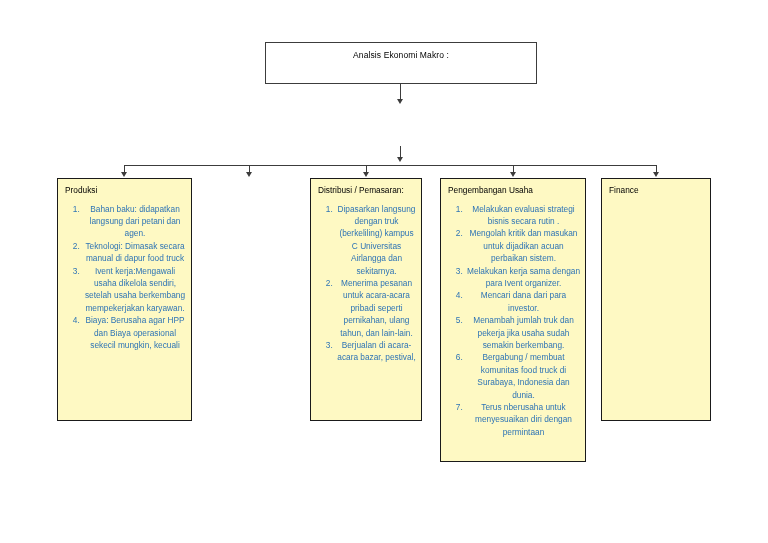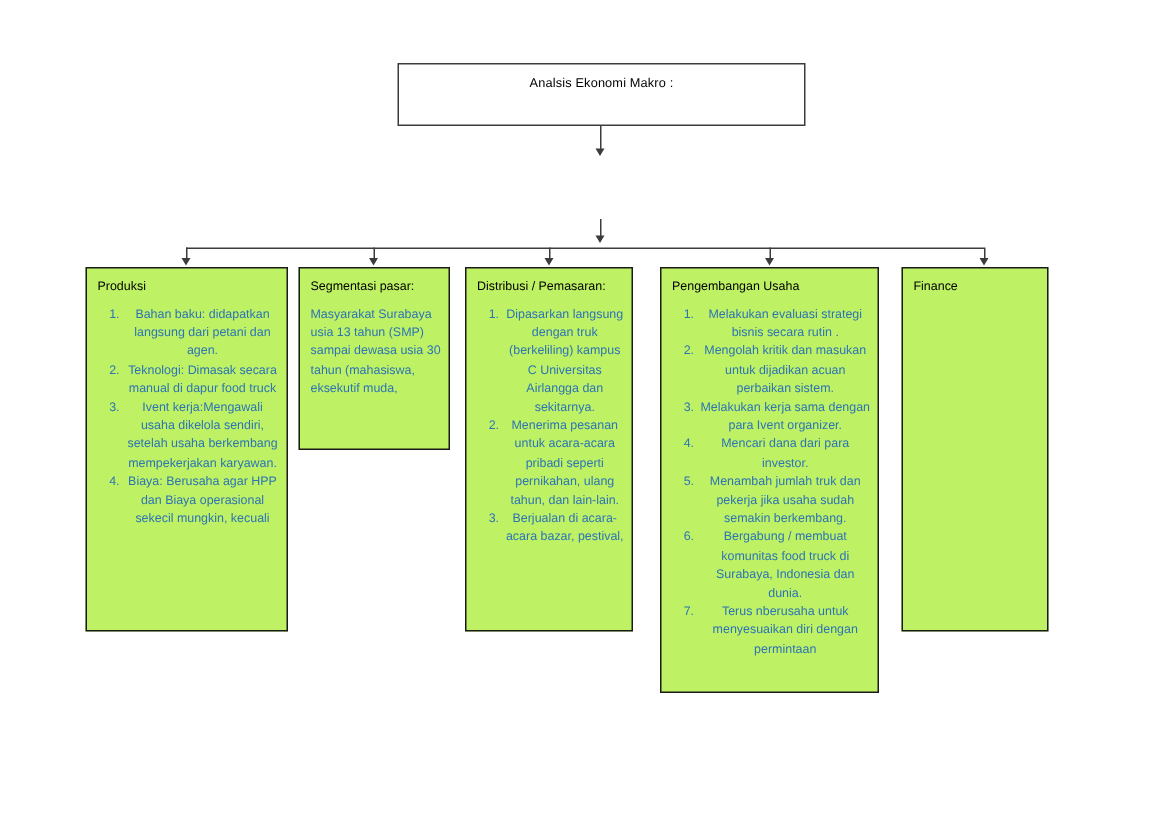--- a/index.html
+++ b/index.html
@@ -40,21 +40,21 @@
     width:0;height:0;
     border-left:3.5px solid transparent;
     border-right:3.5px solid transparent;
     border-top:5px solid #3c3c3c;
   }
 
   
   .cbox{
     position:absolute;
     border:1px solid #1a1a1a;
-    background:#bef264;
+    background:#fef9c3;
     box-sizing:border-box;
     overflow:hidden;
     padding:6px 5px 0 7px;
   }
   .cbox .chead{
     display:block;
     font-size:8.3px;
     color:#000000;
     line-height:11.5px;
     margin:0 0 6px 0;
@@ -79,21 +79,21 @@
     line-height:12.4px;
     margin:0 0 0 0;
     padding-left:2px;
     text-align:center;
   }
 
   #cbox-1{left:57px;top:178px;width:135px;height:243px;}
   #cbox-2{left:199px;top:178px;width:101px;height:122px;}
   #cbox-3{left:310px;top:178px;width:112px;height:243px;}
   #cbox-4{left:440px;top:178px;width:146px;height:284px;}
-  #cbox-5{left:601px;top:178px;width:98px;height:243px;}
+  #cbox-5{left:601px;top:178px;width:110px;height:243px;}
 
   
   .caption{
     position:absolute;
     left:68px;top:450px;
     font-size:9px;
     color:#000000;
     letter-spacing:.1px;
   }
   .caption b{font-weight:bold;}
@@ -134,24 +134,20 @@
   <div class="cbox" id="cbox-1">
     <span class="chead">Produksi</span>
     <ol class="clist">
       <li>Bahan baku: didapatkan langsung dari petani dan agen.</li>
       <li>Teknologi: Dimasak secara manual di dapur food truck</li>
       <li>Ivent kerja:Mengawali usaha dikelola sendiri, setelah usaha berkembang mempekerjakan karyawan.</li>
       <li>Biaya: Berusaha agar HPP dan Biaya operasional sekecil mungkin, kecuali</li>
     </ol>
   </div>
 
-  <div class="cbox" id="cbox-2">
-    <span class="chead">Segmentasi pasar:</span>
-    <span class="cplain">Masyarakat Surabaya usia 13 tahun (SMP) sampai  dewasa usia 30 tahun (mahasiswa, eksekutif muda,</span>
-  </div>
 
   <div class="cbox" id="cbox-4">
     <span class="chead">Pengembangan Usaha</span>
     <ol class="clist">
       <li>Melakukan evaluasi strategi bisnis secara rutin .</li>
       <li>Mengolah kritik dan masukan untuk dijadikan acuan perbaikan sistem.</li>
       <li>Melakukan kerja sama dengan para Ivent organizer.</li>
       <li>Mencari dana dari para investor.</li>
       <li>Menambah jumlah truk dan pekerja jika usaha sudah semakin berkembang.</li>
       <li>Bergabung / membuat komunitas food truck di Surabaya, Indonesia dan dunia.</li>

